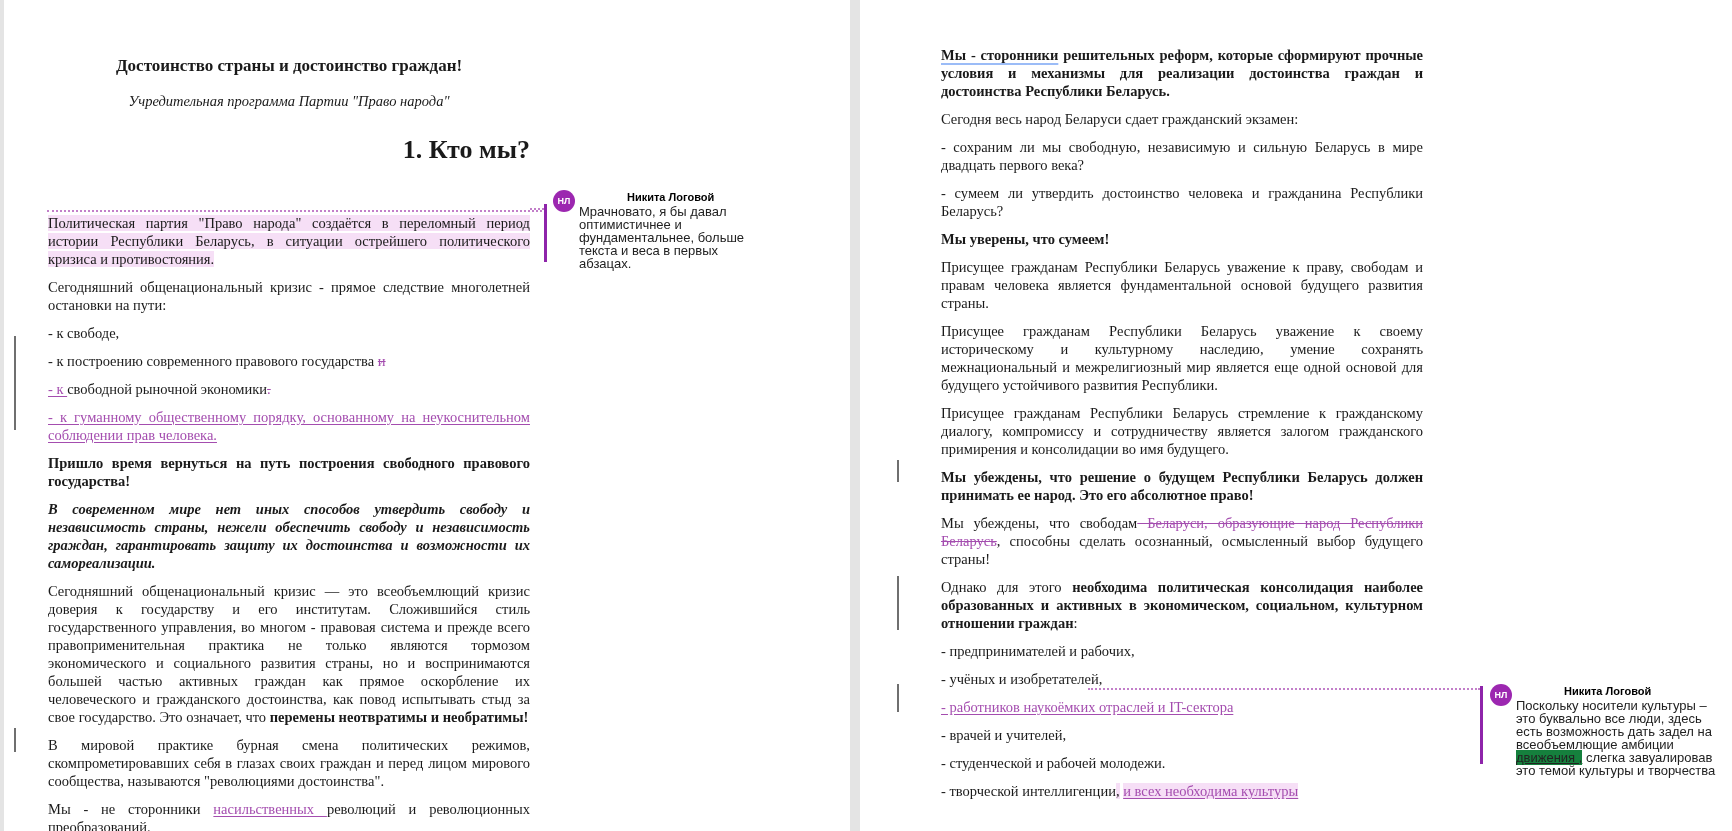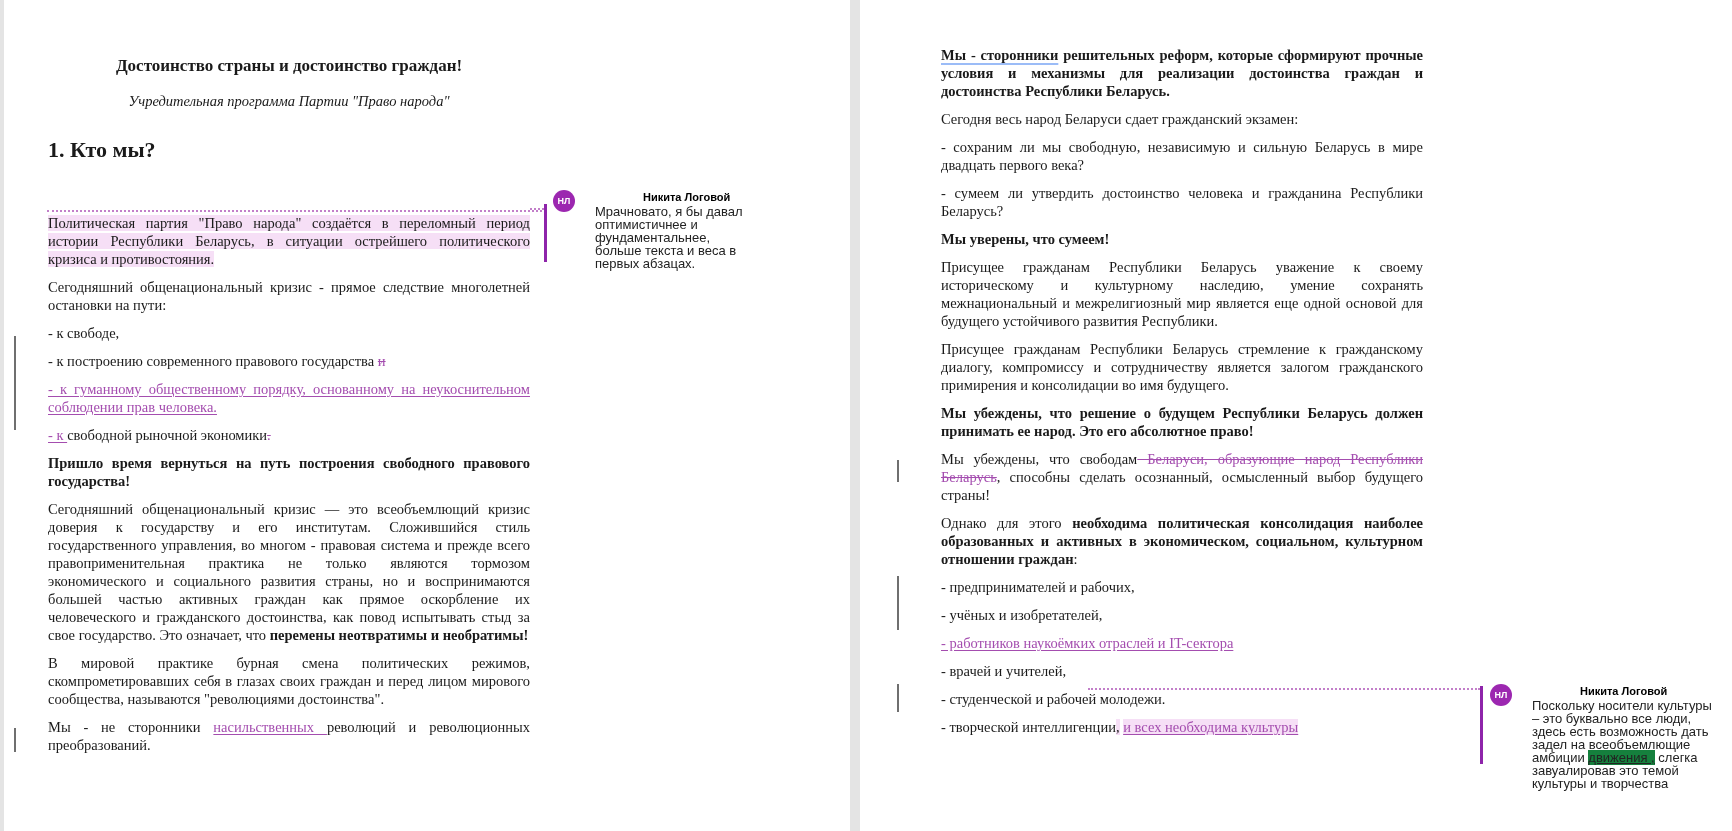--- a/index.html
+++ b/index.html
@@ -8,60 +8,61 @@
   .page{position:absolute;top:0;height:831px;background:#ffffff;}
   #page1{left:4px;width:846px;}
   #page2{left:860px;width:872px;}
   .column{position:absolute;color:#1a1a1a;}
   #col1{left:44px;top:56px;width:482px;}
   #col2{left:81px;top:46px;width:482px;}
 
   .para{margin:0 0 10px 0;font-size:14.5px;line-height:18px;text-align:justify;}
   .para.title{font-size:17px;line-height:20px;font-weight:bold;text-align:center;margin:0 0 16px 0;}
   .para.subtitle{font-size:14.5px;font-style:italic;text-align:center;margin:0 0 28px 0;}
-  .para.heading{font-size:22px;line-height:24px;font-weight:bold;text-align:left;margin:14px 0 52px 0;}
+  .para.heading{font-size:26px;line-height:24px;font-weight:bold;text-align:right;margin:14px 0 52px 0;}
 
   .seg.b{font-weight:bold;}
   .seg.i{font-style:italic;}
   .seg.ins{color:#a44daf;text-decoration:underline;text-decoration-color:#a44daf;text-underline-offset:2px;}
   .seg.del{color:#a44daf;text-decoration:line-through;}
   .seg.ublue{text-decoration:underline;text-decoration-color:#9bbcf7;text-decoration-thickness:2px;text-underline-offset:3px;}
   .seg.hl{background:#f6dff6;}
   .hl-para .seg{background:#f6dff6;}
   .hl-para{position:relative;}
   .hl-para::before{content:"";position:absolute;left:-1px;right:-16px;top:-4px;border-top:2px dotted #c27fc9;}
 
   .cbar{position:absolute;width:2px;background:#6f6f6f;}
   .anchor-line{position:absolute;width:3px;background:#8e24aa;}
   .connector{position:absolute;border-top:2px dotted #c27fc9;height:0;}
 
-  .comment{position:absolute;display:flex;gap:20px;font-family:"Liberation Sans",sans-serif;}
+  .comment{position:absolute;display:flex;gap:4px;font-family:"Liberation Sans",sans-serif;}
   .avatar{flex:0 0 auto;width:22px;height:22px;border-radius:50%;background:#9c27b0;color:#fff;
           font:bold 9px/22px "Liberation Sans",sans-serif;text-align:center;}
   .c-name{font-weight:bold;font-size:11px;line-height:14px;color:#000;margin-bottom:1px;padding-left:48px;}
   .c-body{font-size:13px;line-height:13px;color:#222;}
   .c-body .seg.hlu{background:#15803d;text-decoration:underline;}
 </style>
 </head>
 <body>
 
 <div id="canvas">
 
   <div class="page" id="page1">
     <div class="column" id="col1">
         <div class="para title"><span class="seg b">Достоинство страны и достоинство граждан!</span></div>
         <div class="para subtitle"><span class="seg i">Учредительная программа Партии "Право народа"</span></div>
         <div class="para heading"><span class="seg b">1. Кто мы?</span></div>
         <div class="para body hl-para"><span class="seg">Политическая партия "Право народа" создаётся в переломный период истории Республики Беларусь, в ситуации острейшего политического кризиса и противостояния.</span></div>
         <div class="para body"><span class="seg">Сегодняшний общенациональный кризис - прямое следствие многолетней остановки на пути:</span></div>
         <div class="para body"><span class="seg">- к свободе,</span></div>
         <div class="para body"><span class="seg">- к построению современного правового государства </span><span class="seg del">и</span></div>
+        <div class="para body"><span class="seg ins">- к </span><span class="seg">свободной рыночной экономики</span><span class="seg del">.</span></div>
         <div class="para body"><span class="seg ins">- к гуманному общественному порядку, основанному на неукоснительном соблюдении прав человека.</span></div>
-        <div class="para body"><span class="seg ins">- к </span><span class="seg">свободной рыночной экономики</span><span class="seg del">.</span></div>
         <div class="para body"><span class="seg b">Пришло время вернуться на путь построения свободного правового государства!</span></div>
+        <div class="para body"><span class="seg b i">В современном мире нет иных способов утвердить свободу и независимость страны, нежели обеспечить свободу и независимость граждан, гарантировать защиту их достоинства и возможности их самореализации.</span></div>
         <div class="para body"><span class="seg">Сегодняшний общенациональный кризис — это всеобъемлющий кризис доверия к государству и его институтам. Сложившийся стиль государственного управления, во многом - правовая система и прежде всего правоприменительная практика не только являются тормозом экономического и социального развития страны, но и воспринимаются большей частью активных граждан как прямое оскорбление их человеческого и гражданского достоинства, как повод испытывать стыд за свое государство. Это означает, что </span><span class="seg b">перемены неотвратимы и необратимы!</span></div>
         <div class="para body"><span class="seg">В мировой практике бурная смена политических режимов, скомпрометировавших себя в глазах своих граждан и перед лицом мирового сообщества, называются "революциями достоинства".</span></div>
         <div class="para body"><span class="seg">Мы - не сторонники </span><span class="seg ins">насильственных </span><span class="seg">революций и революционных преобразований.</span></div>
       </div>
 
     <div class="cbar" style="left:10px;top:336px;height:94px;"></div>
     <div class="cbar" style="left:10px;top:728px;height:24px;"></div>
 
     <div class="anchor-line" style="left:540px;top:204px;height:58px;"></div>
     <div class="connector" style="left:526px;top:208px;width:14px;"></div>
@@ -75,20 +76,21 @@
     </div>
   </div>
 
   <div class="page" id="page2">
     <div class="column" id="col2">
         <div class="para body"><span class="seg b ublue">Мы - сторонники</span><span class="seg b"> решительных реформ, которые сформируют прочные условия и механизмы для реализации достоинства граждан и достоинства Республики Беларусь.</span></div>
         <div class="para body"><span class="seg">Сегодня весь народ Беларуси сдает гражданский экзамен:</span></div>
         <div class="para body"><span class="seg">- сохраним ли мы свободную, независимую и сильную Беларусь в мире двадцать первого века?</span></div>
         <div class="para body"><span class="seg">- сумеем ли утвердить достоинство человека и гражданина Республики Беларусь?</span></div>
         <div class="para body"><span class="seg b">Мы уверены, что сумеем!</span></div>
+        <div class="para body"><span class="seg">Присущее гражданам Республики Беларусь уважение к праву, свободам и правам человека является фундаментальной основой будущего развития страны.</span></div>
         <div class="para body"><span class="seg">Присущее гражданам Республики Беларусь уважение к своему историческому и культурному наследию, умение сохранять межнациональный и межрелигиозный мир является еще одной основой для будущего устойчивого развития Республики.</span></div>
         <div class="para body"><span class="seg">Присущее гражданам Республики Беларусь стремление к гражданскому диалогу, компромиссу и сотрудничеству является залогом гражданского примирения и консолидации во имя будущего.</span></div>
         <div class="para body"><span class="seg b">Мы убеждены, что решение о будущем Республики Беларусь должен принимать ее народ. Это его абсолютное право!</span></div>
         <div class="para body"><span class="seg">Мы убеждены, что свободам</span><span class="seg del"> Беларуси, образующие народ Республики Беларусь</span><span class="seg">, способны сделать осознанный, осмысленный выбор будущего страны!</span></div>
         <div class="para body"><span class="seg">Однако для этого </span><span class="seg b">необходима политическая консолидация наиболее образованных и активных в экономическом, социальном, культурном отношении граждан</span><span class="seg">:</span></div>
         <div class="para body"><span class="seg">- предпринимателей и рабочих,</span></div>
         <div class="para body"><span class="seg">- учёных и изобретателей,</span></div>
         <div class="para body"><span class="seg ins">- работников наукоёмких отраслей и IT-сектора</span></div>
         <div class="para body"><span class="seg">- врачей и учителей,</span></div>
         <div class="para body"><span class="seg">- студенческой и рабочей молодежи.</span></div>

